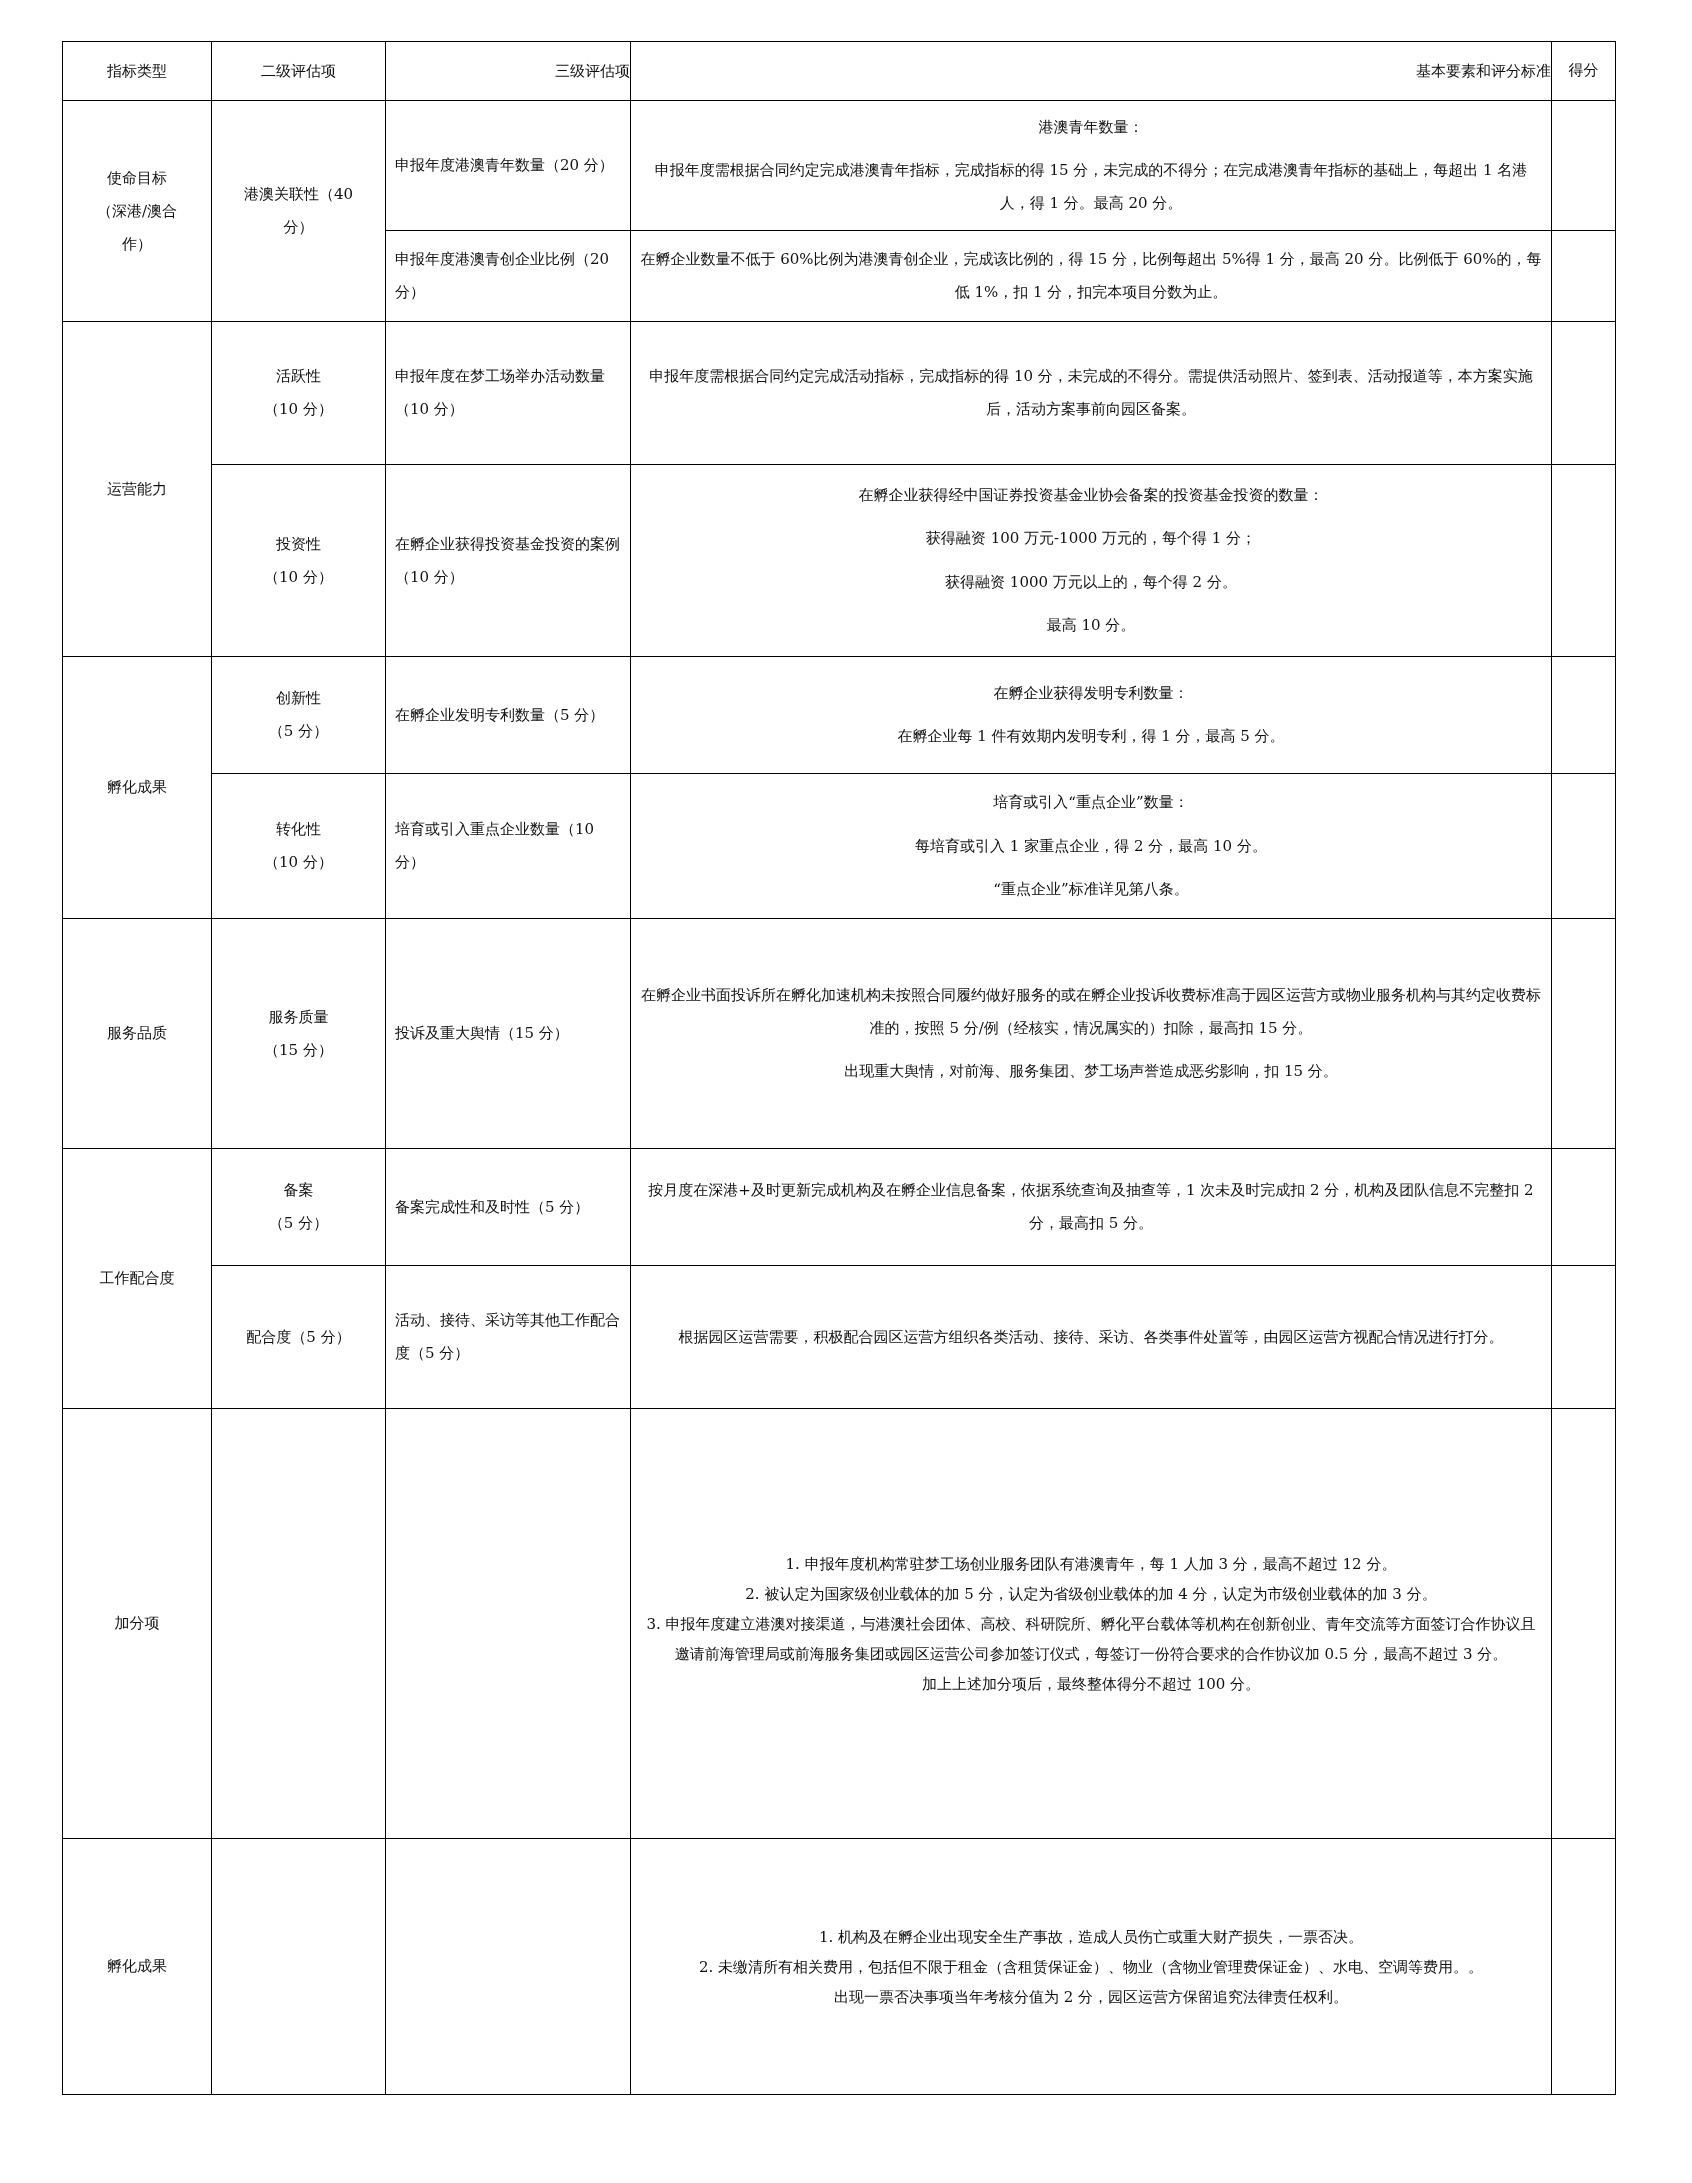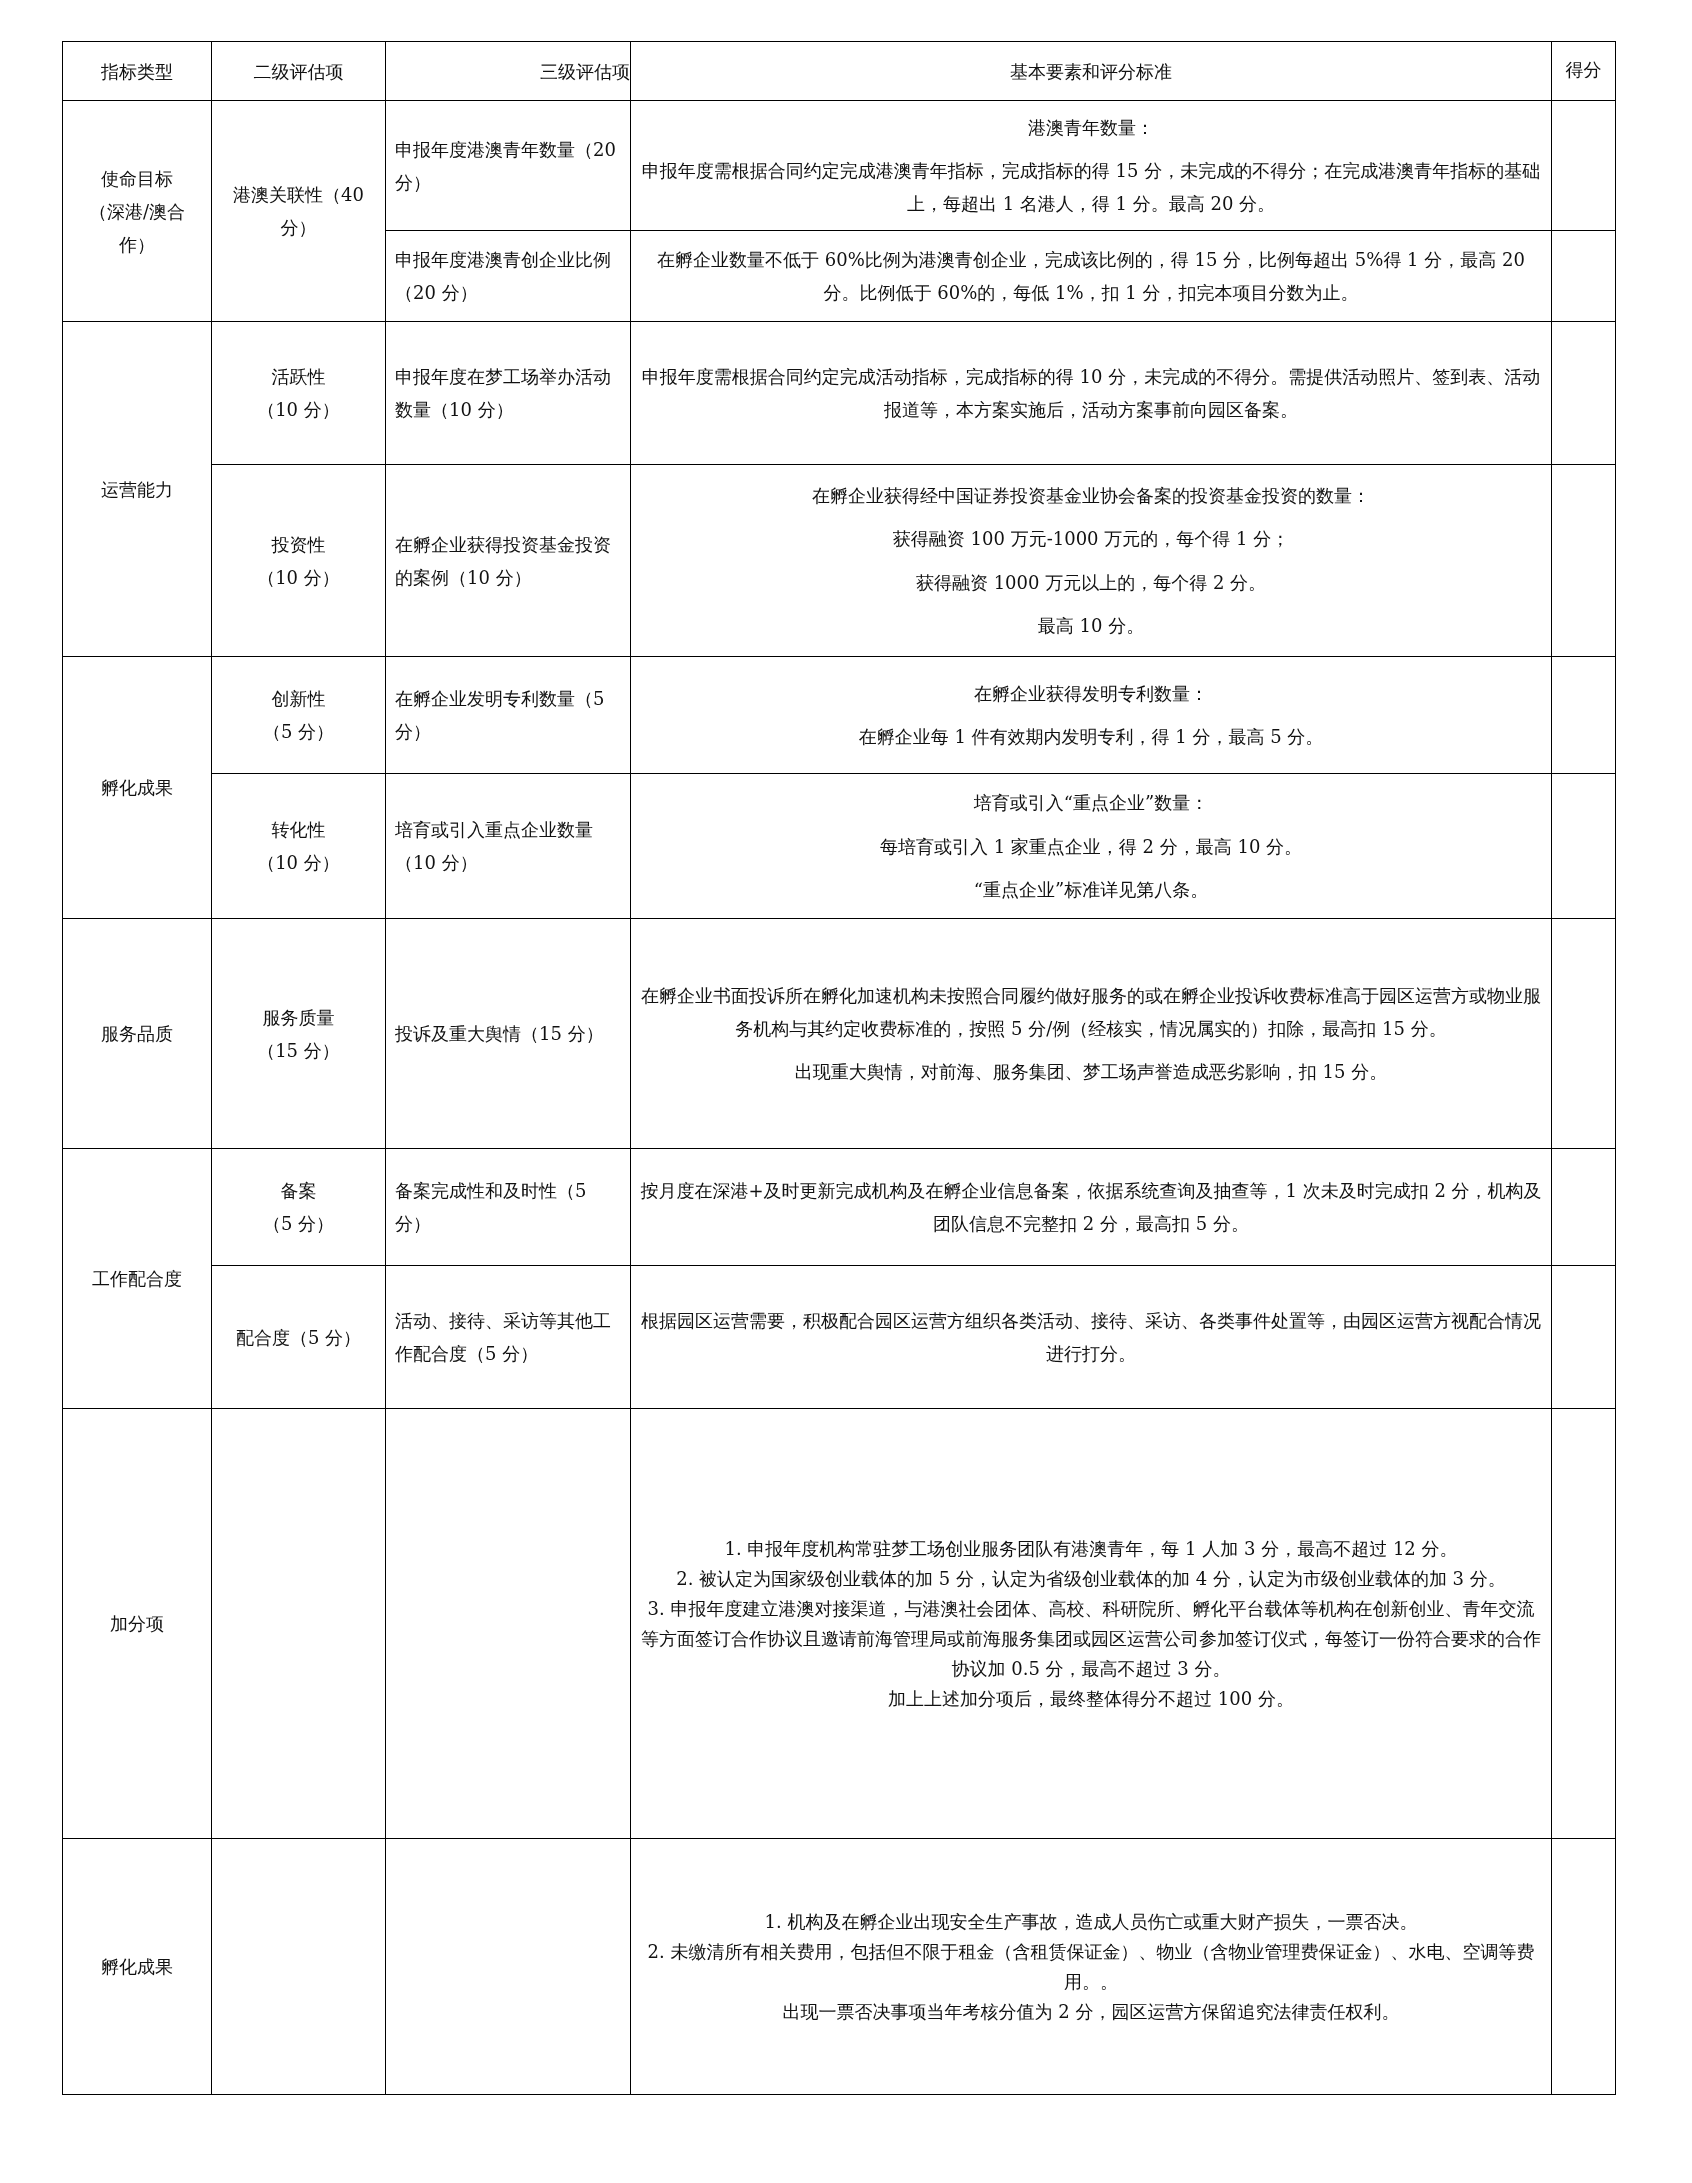--- a/index.html
+++ b/index.html
@@ -3,21 +3,21 @@
 <meta charset="utf-8">
 <style>
   html, body { margin: 0; padding: 0; background: #ffffff; }
   body { width: 1692px; height: 2183px; position: relative; font-family: "DejaVu Serif", "Liberation Serif", serif; color: #111; }
   table.grid {
     position: absolute; left: 62px; top: 41px;
     width: 1553px; border-collapse: collapse; table-layout: fixed;
   }
   table.grid td, table.grid th {
     border: 1.5px solid #000; vertical-align: middle; padding: 0;
-    font-size: 18px; line-height: 33px; font-weight: normal;
+    font-size: 15px; line-height: 33px; font-weight: normal;
   }
   th { text-align: center; height: 58px; }
   .c1 { width: 149px; text-align: center; }
   .c2 { width: 174px; text-align: center; }
   .c3 { width: 245px; text-align: left; }
   .c4 { width: 921px; text-align: center; }
   .c5 { width: 64px; text-align: center; font-family: Liberation Mono, monospace; }
   .pad { padding: 0 9px !important; }
   .cat { padding: 0 4.5px !important; }
   .p { margin: 10.6px 0; }
@@ -35,21 +35,21 @@
       <col style="width:174px">
       <col style="width:245px">
       <col style="width:921px">
       <col style="width:64px">
   </colgroup>
   <thead>
     <tr>
       <th class="c1">指标类型</th>
       <th class="c2">二级评估项</th>
       <th class="c3" style="text-align:right">三级评估项</th>
-      <th class="c4" style="text-align:center">基本要素和评分标准</th>
+      <th class="c4" style="text-align:right">基本要素和评分标准</th>
       <th class="c5">得分</th>
     </tr>
   </thead>
   <tbody>
 
     <tr style="height:130px">
       <td class="c1 cat stack" rowspan="2">
         <span>使命目标</span>
         <span>（深港/澳合</span>
         <span>作）</span>

